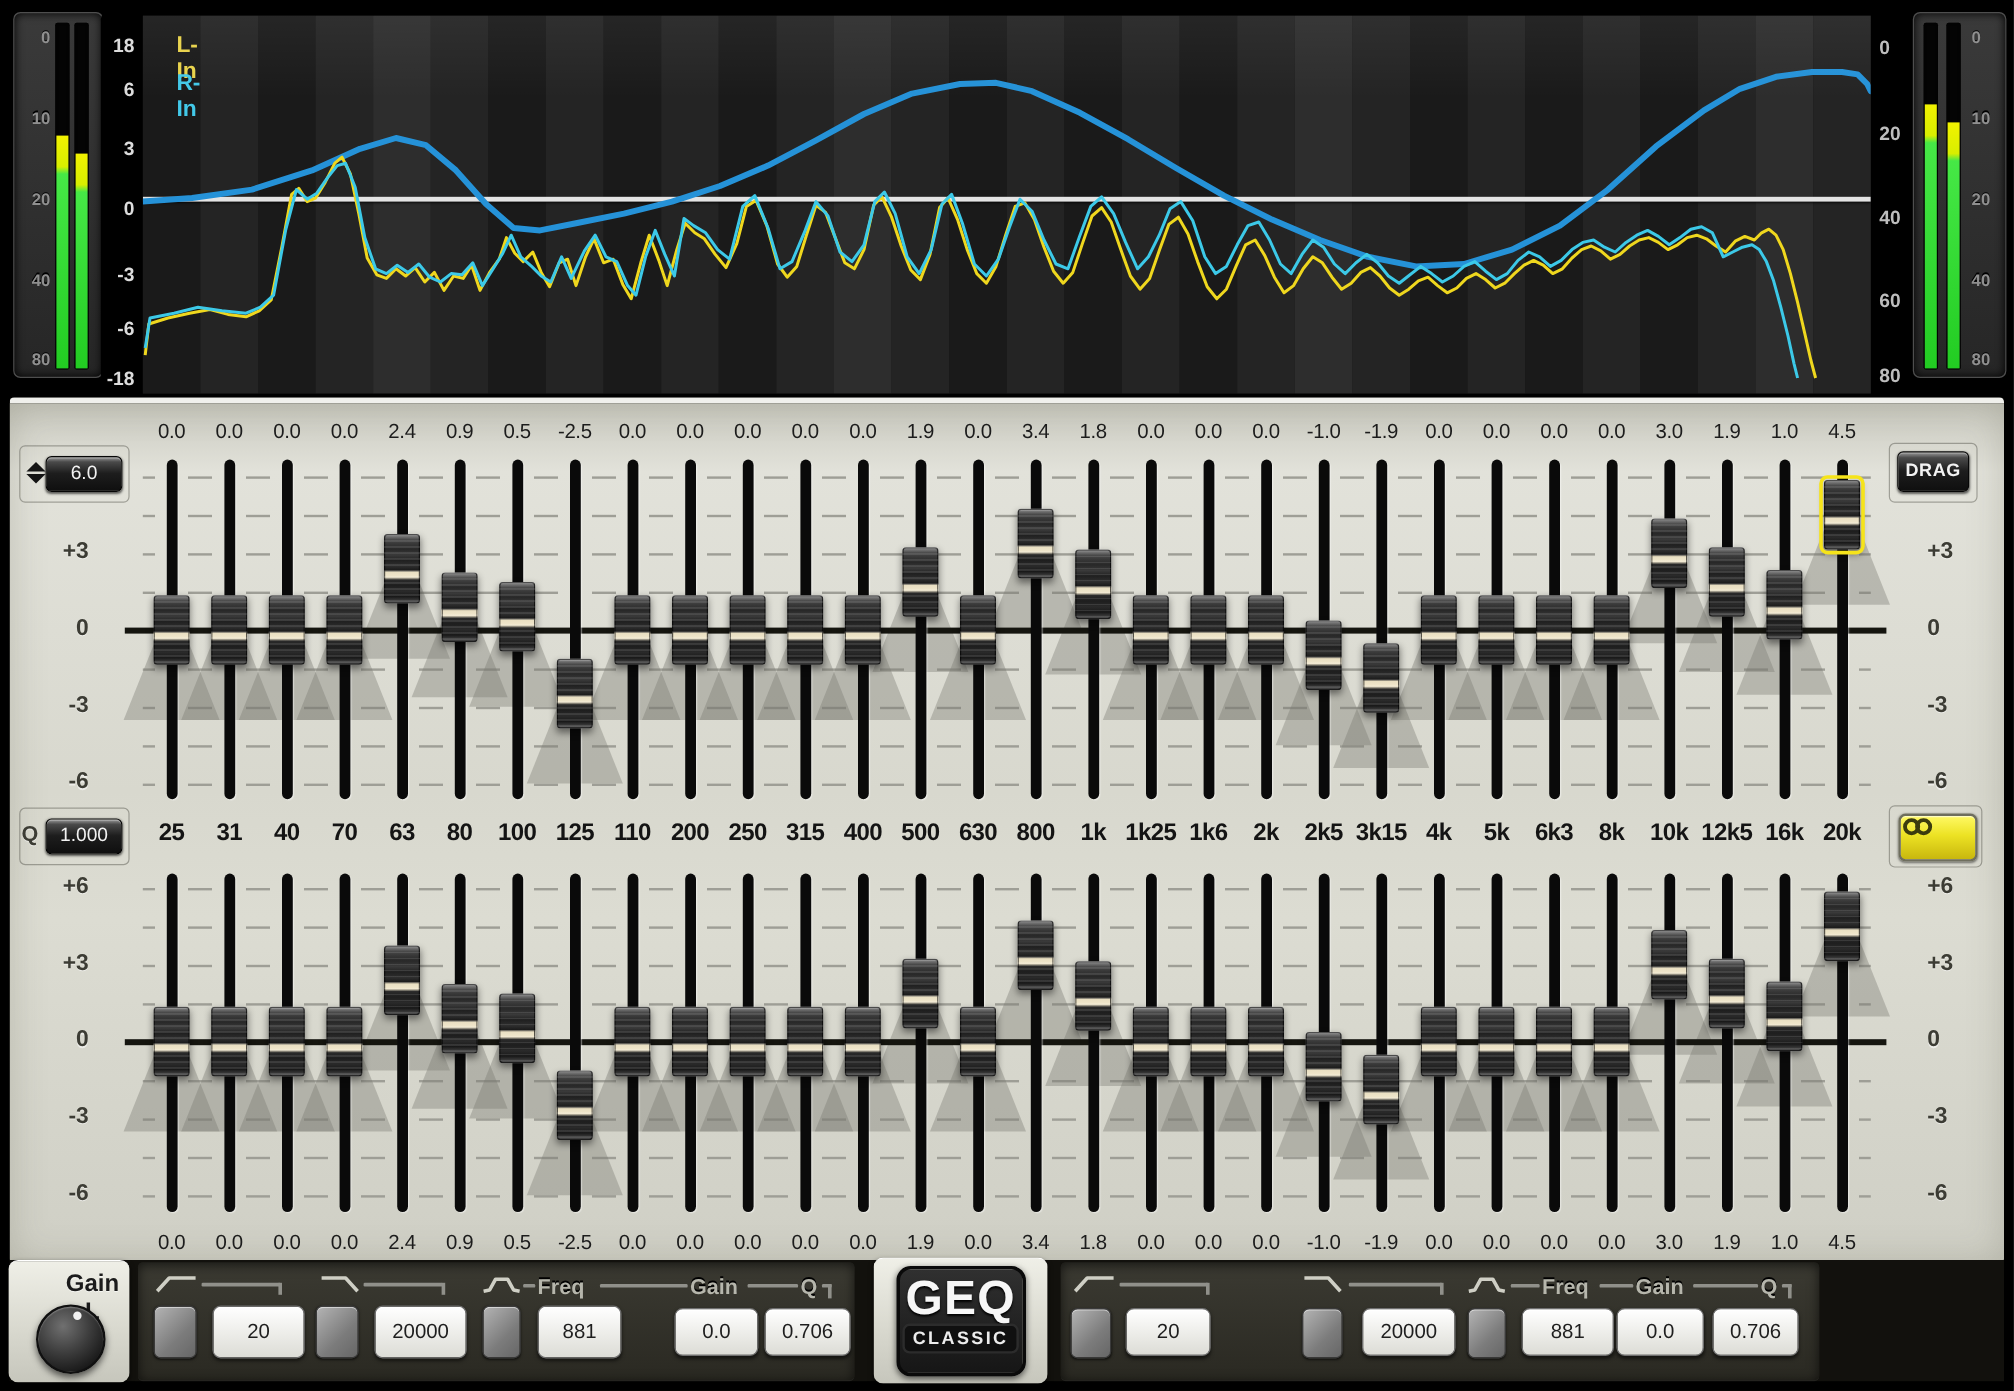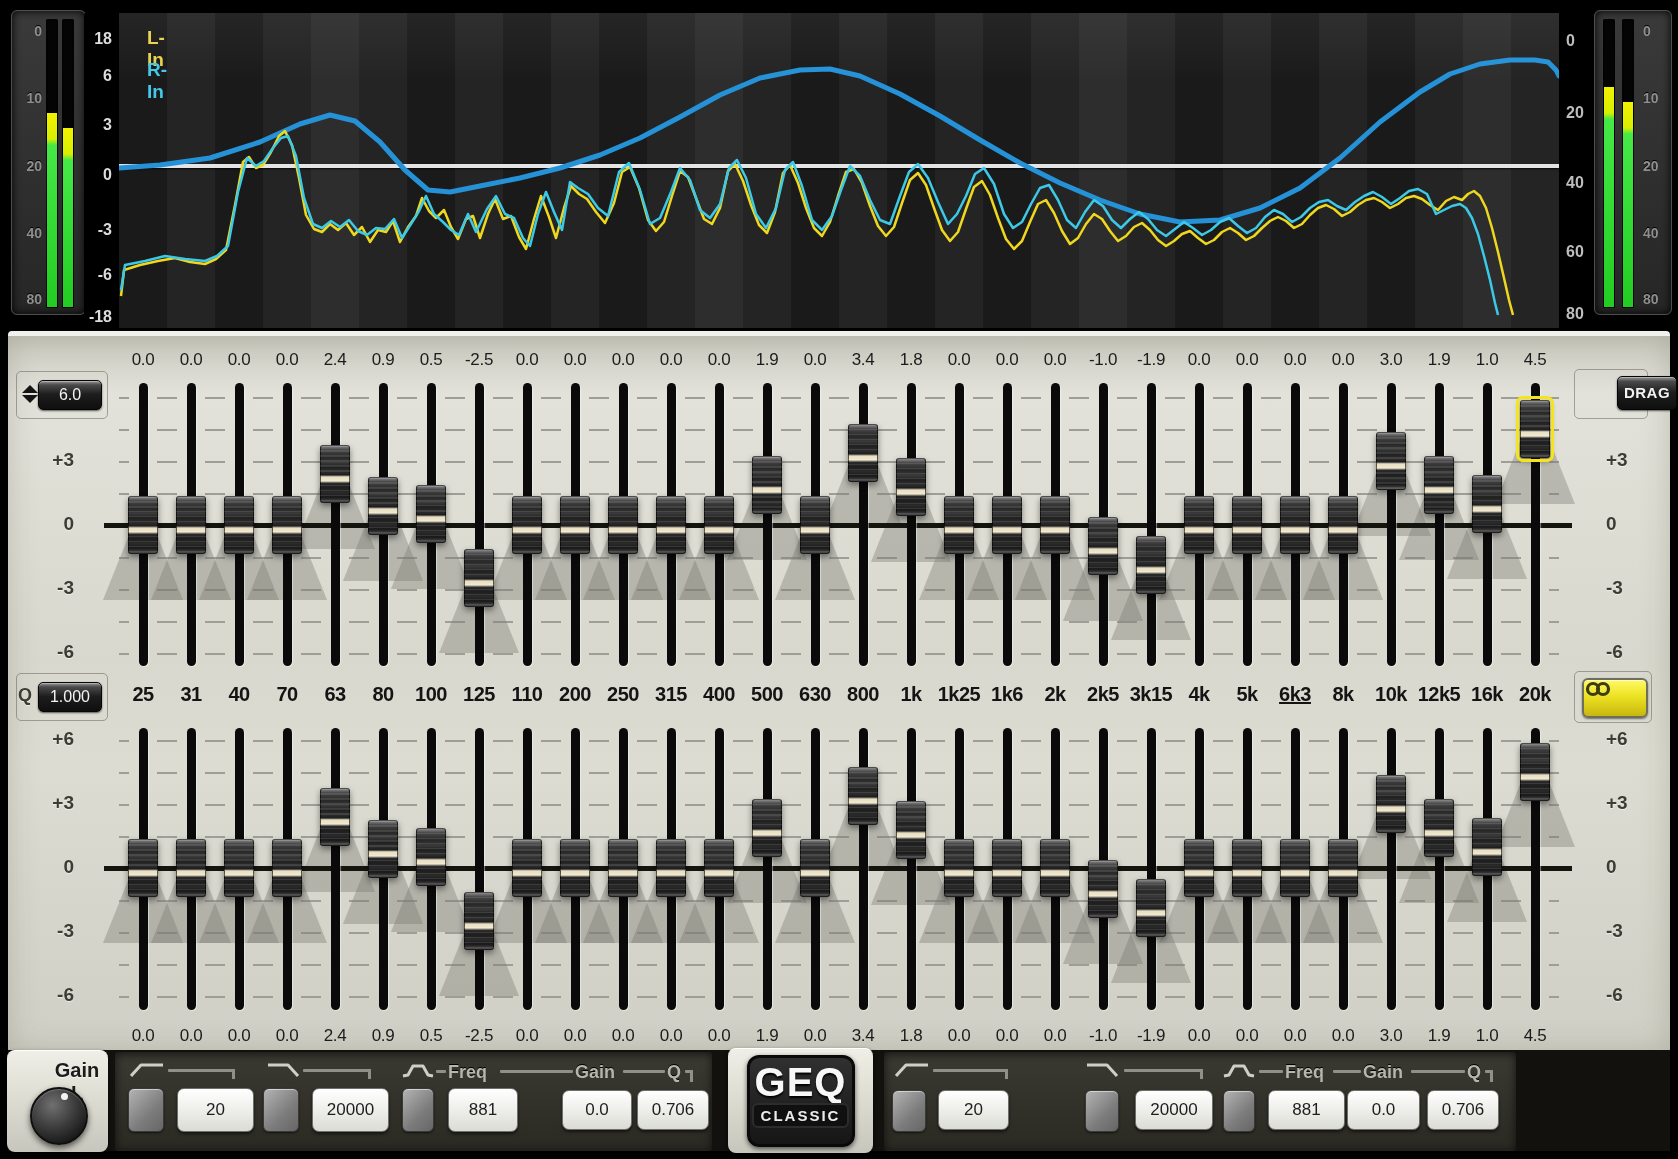--- a/index.html
+++ b/index.html
@@ -171,21 +171,21 @@
   <div class="abs" id="eqpanel" style="left:8px;top:331px;width:1662px;height:717px;">
 
     <div class="abs ctlframe" style="left:8px;top:35px;width:90px;height:46px;"></div>
     <div class="abs" style="left:14px;top:49px;z-index:7;">
       <div class="arrowUp"></div>
         <div class="arrowDn"></div>
     </div>
     <div class="abs darkbtn" style="left:30px;top:44px;width:62px;height:28px;font:16px 'Liberation Sans',sans-serif;line-height:28px;">6.0</div>
 
     <div class="abs ctlframe" style="left:1566px;top:33px;width:72px;height:48px;"></div>
-    <div class="abs darkbtn" style="left:1573px;top:40px;width:58px;height:32px;font:bold 15px 'Liberation Sans',sans-serif;line-height:32px;letter-spacing:.5px;margin-left:36px;">DRAG</div>
+    <div class="abs darkbtn" style="left:1573px;top:40px;width:58px;height:32px;font:bold 15px 'Liberation Sans',sans-serif;line-height:32px;letter-spacing:.5px;">DRAG</div>
 
     <div class="abs ctlframe" style="left:8px;top:337px;width:90px;height:46px;"></div>
     <div class="abs scl" style="left:10px;top:350px;font-size:18px;z-index:7;">Q</div>
     <div class="abs darkbtn" style="left:30px;top:346px;width:62px;height:28px;font:16px 'Liberation Sans',sans-serif;line-height:28px;">1.000</div>
 
     <div class="abs ctlframe" style="left:1566px;top:335px;width:76px;height:50px;"></div>
     <div class="abs linkbtn" style="left:1574px;top:342px;width:62px;height:36px;">
       <svg width="28" height="18" viewBox="0 0 28 18">
         <circle cx="9" cy="9" r="5.5" fill="none" stroke="#3c3c0e" stroke-width="3.2"></circle>
         <circle cx="19" cy="9" r="5.5" fill="none" stroke="#3c3c0e" stroke-width="3.2"></circle>
@@ -438,21 +438,21 @@
         <div class="abs val" style="left: 1215px; top: 15px; width: 48px; position: absolute;">0.0</div>
         <div class="abs freq" style="left: 1213px; top: 347px; width: 52px; position: absolute;">5k</div>
         <div class="abs val" style="left: 1215px; top: 691px; width: 48px; position: absolute;">0.0</div>
         <div class="abs tri" style="left: 1199px; top: 164px; position: absolute;"></div>
         <div class="abs track" style="left: 1234.5px; top: 47px; height: 283px; position: absolute;"></div>
         <div class="abs handle" style="left: 1224px; top: 160px; position: absolute;"></div>
         <div class="abs tri" style="left: 1199px; top: 507px; position: absolute;"></div>
         <div class="abs track" style="left: 1234.5px; top: 392px; height: 282px; position: absolute;"></div>
         <div class="abs handle" style="left: 1224px; top: 503px; position: absolute;"></div>
         <div class="abs val" style="left: 1263px; top: 15px; width: 48px; position: absolute;">0.0</div>
-        <div class="abs freq" style="left: 1261px; top: 347px; width: 52px; position: absolute; text-decoration: underline;">6k3</div>
+        <div class="abs freq" style="left: 1261px; top: 347px; width: 52px; position: absolute;">6k3</div>
         <div class="abs val" style="left: 1263px; top: 691px; width: 48px; position: absolute;">0.0</div>
         <div class="abs tri" style="left: 1247px; top: 164px; position: absolute;"></div>
         <div class="abs track" style="left: 1282.5px; top: 47px; height: 283px; position: absolute;"></div>
         <div class="abs handle" style="left: 1272px; top: 160px; position: absolute;"></div>
         <div class="abs tri" style="left: 1247px; top: 507px; position: absolute;"></div>
         <div class="abs track" style="left: 1282.5px; top: 392px; height: 282px; position: absolute;"></div>
         <div class="abs handle" style="left: 1272px; top: 503px; position: absolute;"></div>
         <div class="abs val" style="left: 1311px; top: 15px; width: 48px; position: absolute;">0.0</div>
         <div class="abs freq" style="left: 1309px; top: 347px; width: 52px; position: absolute;">8k</div>
         <div class="abs val" style="left: 1311px; top: 691px; width: 48px; position: absolute;">0.0</div>

